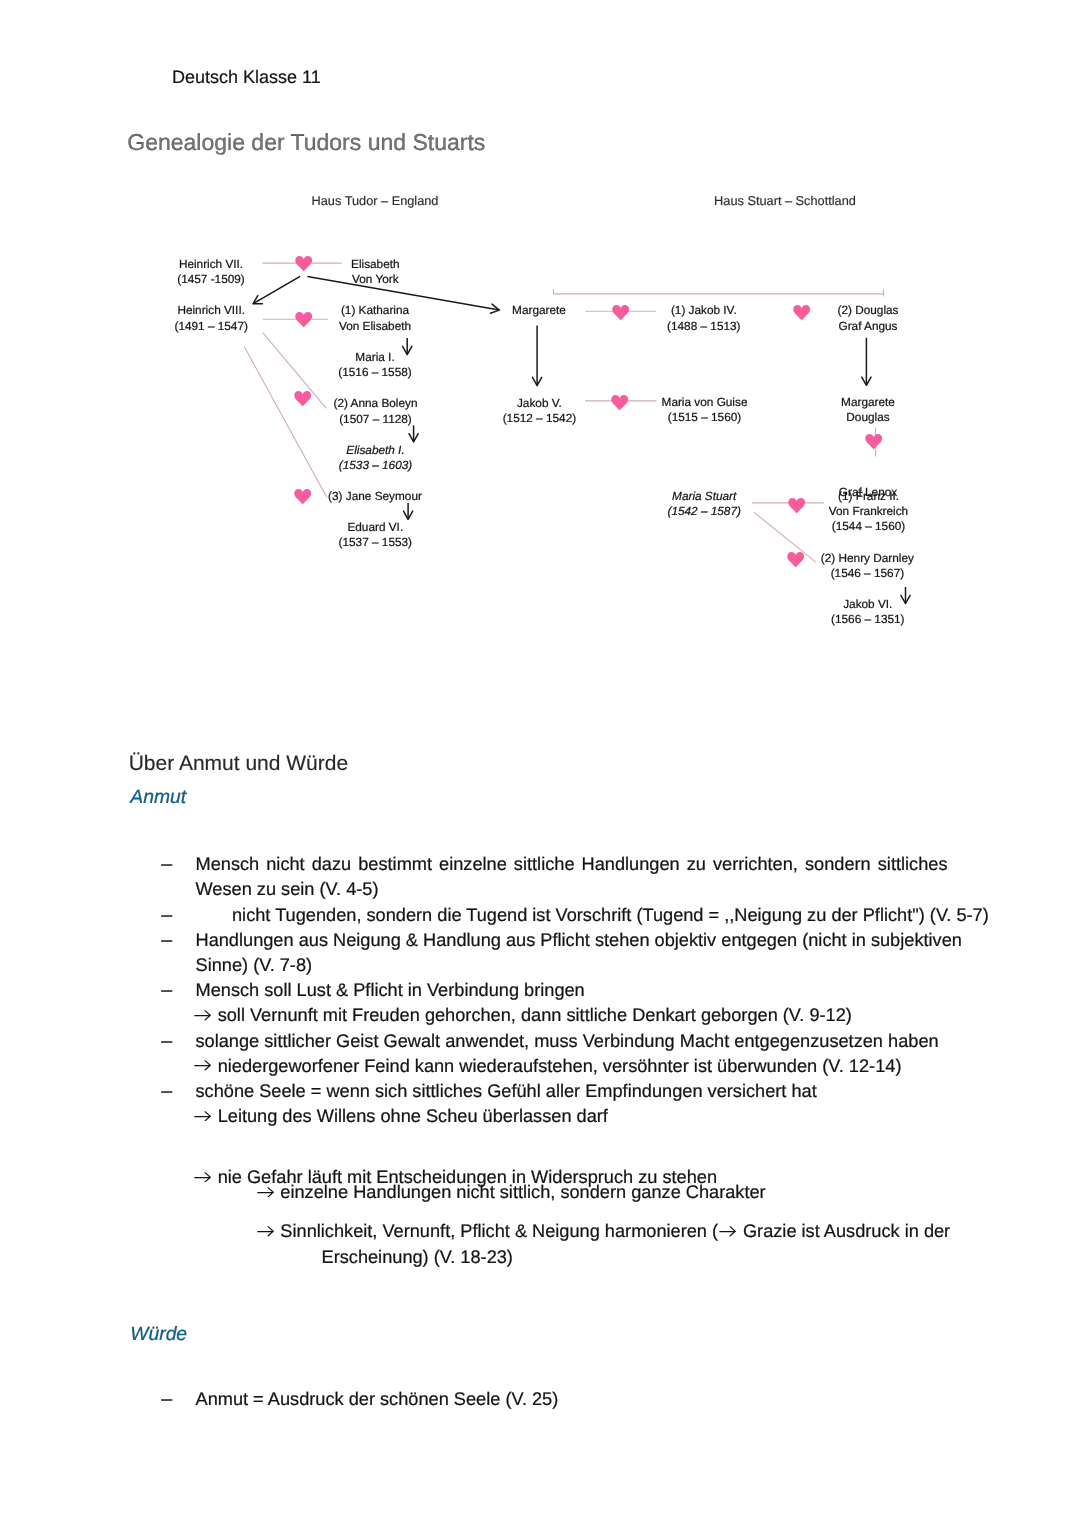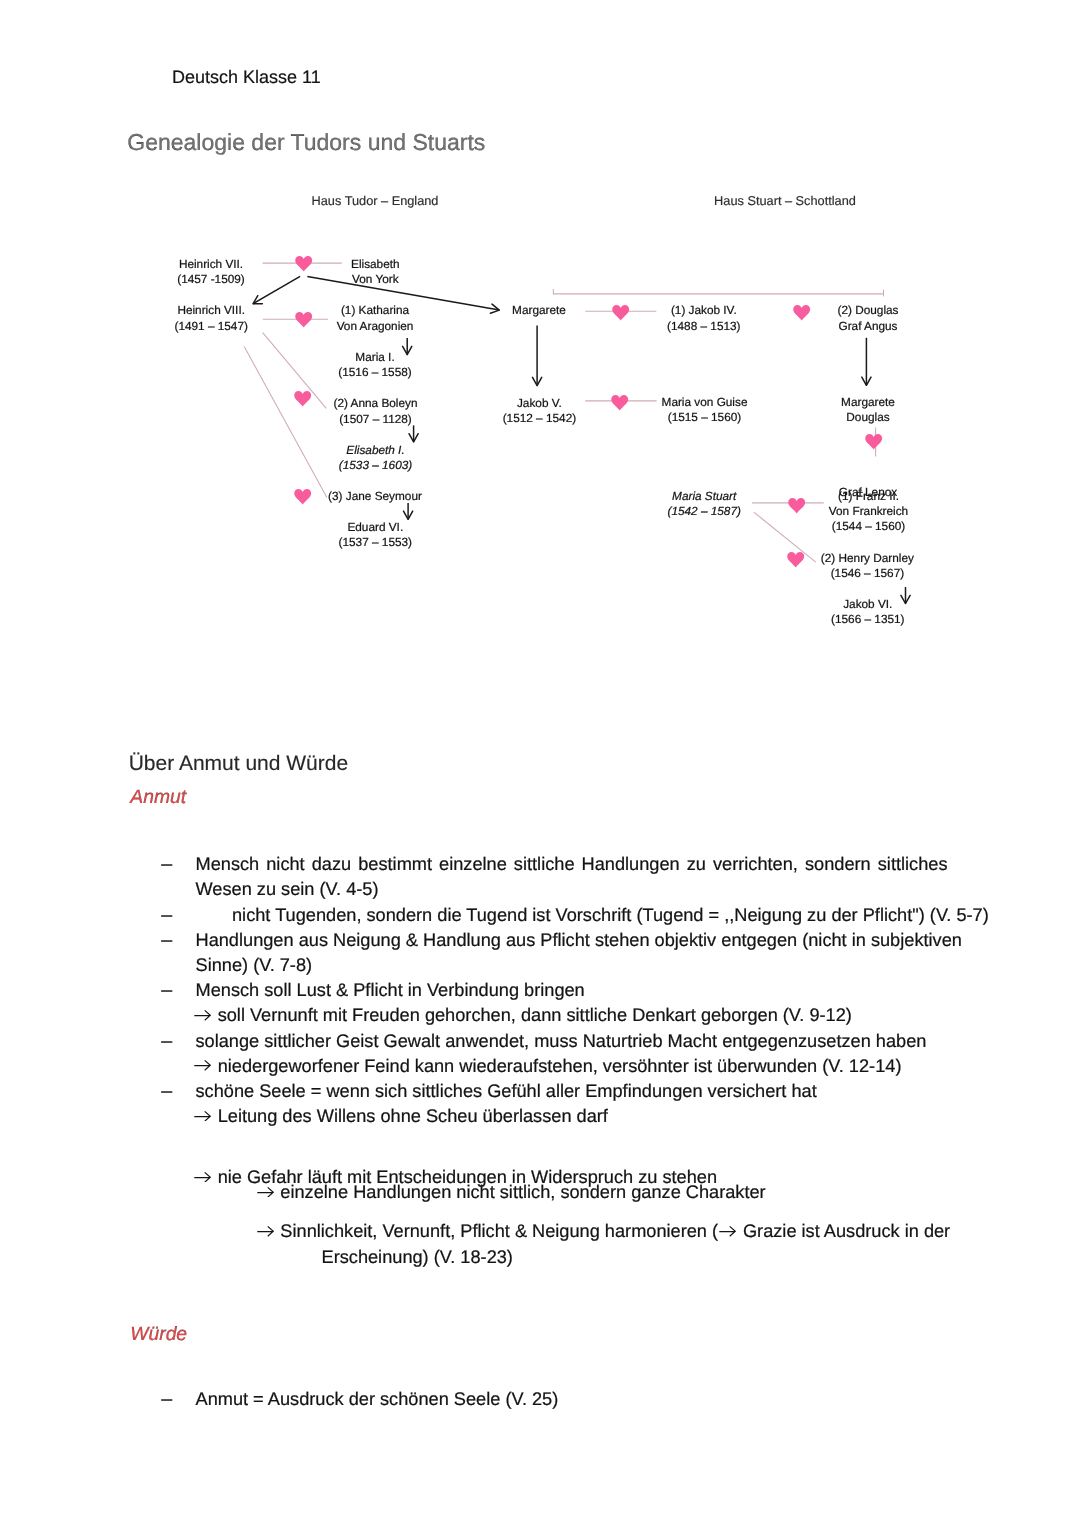--- a/index.html
+++ b/index.html
@@ -21,21 +21,21 @@
   #diagram{position:absolute;left:0;top:0;width:1080px;height:660px;}
   #diagram svg{position:absolute;left:0;top:0;width:1080px;height:660px;overflow:visible;}
   .nd{position:absolute;font-size:11.8px;line-height:15.3px;color:#141414;white-space:nowrap;-webkit-text-stroke:0.22px #141414;}
   .nd.c{transform:translateX(-50%);text-align:center;}
   .nd.it{font-style:italic;}
   .house{position:absolute;font-size:12.75px;color:#2e2e2e;white-space:nowrap;transform:translateX(-50%);-webkit-text-stroke:0.18px #2e2e2e;}
 
   
   #sec2-title{left:128.3px;top:710px;font-size:22.5px;color:#141414;-webkit-text-stroke:0.2px #141414;}
   #sec2-sub{left:128.7px;top:752px;font-size:21px;color:#282828;-webkit-text-stroke:0.15px #282828;}
-  .lbl-it{position:absolute;left:130.3px;font-size:19.3px;font-style:italic;color:#ef4444;-webkit-text-stroke:0.2px #171717;}
+  .lbl-it{position:absolute;left:130.3px;font-size:19.3px;font-style:italic;color:#0369a1;-webkit-text-stroke:0.2px #171717;}
   .blk{position:absolute;font-size:18.2px;line-height:19px;color:#141414;-webkit-text-stroke:0.22px #141414;}
   .dash-mark{font-size:19.6px;letter-spacing:0;}
   .arw{display:inline-block;width:19.8px;height:10.6px;vertical-align:baseline;position:relative;top:-0.8px;}
   .arw svg{display:block;width:19.8px;height:10.6px;}
   #pageno{left:0;top:1441px;width:1080px;text-align:center;font-size:18.6px;color:#141414;-webkit-text-stroke:0.2px #141414;}
 </style>
 </head>
 <body>
 
 <div class="page">
@@ -82,21 +82,21 @@
       <div class="nd c" style="left: 375.3px; top: 256.7px;">
         <div>Elisabeth</div>
         <div>Von York</div>
       </div>
       <div class="nd c" style="left: 211.2px; top: 303.4px;">
         <div>Heinrich VIII.</div>
         <div>(1491 – 1547)</div>
       </div>
       <div class="nd c" style="left: 375px; top: 303.4px;">
         <div>(1) Katharina</div>
-        <div>Von Aragonien</div>
+        <div>Von Elisabeth</div>
       </div>
       <div class="nd c" style="left: 375px; top: 349.9px;">
         <div>Maria I.</div>
         <div>(1516 – 1558)</div>
       </div>
       <div class="nd c" style="left: 375.5px; top: 396.4px;">
         <div>(2) Anna Boleyn</div>
         <div>(1507 – 1128)</div>
       </div>
       <div class="nd c it" style="left: 375.5px; top: 442.8px;">
@@ -194,21 +194,21 @@
       <div class="blk" style="left: 192px; top: 905.6px; white-space: nowrap; padding-left: 40px;">nicht Tugenden, sondern die Tugend ist Vorschrift (Tugend = ,,Neigung zu der Pflicht") (V. 5-7)</div>
       <div class="blk dash-mark" style="left: 161.2px; top: 930.8px;">–</div>
       <div class="blk" style="left: 195.5px; top: 930.8px; white-space: nowrap;">Handlungen aus Neigung &amp; Handlung aus Pflicht stehen objektiv entgegen (nicht in subjektiven</div>
       <div class="blk" style="left: 195.5px; top: 956px; white-space: nowrap;">Sinne) (V. 7-8)</div>
       <div class="blk dash-mark" style="left: 161.2px; top: 981.2px;">–</div>
       <div class="blk" style="left: 195.5px; top: 981.2px; white-space: nowrap;">Mensch soll Lust &amp; Pflicht in Verbindung bringen</div>
       <div class="blk" style="left: 192.8px; top: 1006.4px; white-space: nowrap;"><span class="arw"><svg viewBox="0 0 172 106" aria-hidden="true">
             <path d="M0 56 H152 M104 4 L160 53 L104 102" fill="none" stroke="currentColor" stroke-width="11.5" stroke-linecap="butt" stroke-linejoin="miter"></path>
           </svg></span> soll Vernunft mit Freuden gehorchen, dann sittliche Denkart geborgen (V. 9-12)</div>
       <div class="blk dash-mark" style="left: 161.2px; top: 1031.6px;">–</div>
-      <div class="blk" style="left: 195.5px; top: 1031.6px; white-space: nowrap;">solange sittlicher Geist Gewalt anwendet, muss Naturtrieb Macht entgegenzusetzen haben</div>
+      <div class="blk" style="left: 195.5px; top: 1031.6px; white-space: nowrap;">solange sittlicher Geist Gewalt anwendet, muss Verbindung Macht entgegenzusetzen haben</div>
       <div class="blk" style="left: 192.8px; top: 1056.8px; white-space: nowrap;"><span class="arw"><svg viewBox="0 0 172 106" aria-hidden="true">
             <path d="M0 56 H152 M104 4 L160 53 L104 102" fill="none" stroke="currentColor" stroke-width="11.5" stroke-linecap="butt" stroke-linejoin="miter"></path>
           </svg></span> niedergeworfener Feind kann wiederaufstehen, versöhnter ist überwunden (V. 12-14)</div>
       <div class="blk dash-mark" style="left: 161.2px; top: 1082px;">–</div>
       <div class="blk" style="left: 195.5px; top: 1082px; white-space: nowrap;">schöne Seele = wenn sich sittliches Gefühl aller Empfindungen versichert hat</div>
       <div class="blk" style="left: 192.8px; top: 1107.2px; white-space: nowrap;"><span class="arw"><svg viewBox="0 0 172 106" aria-hidden="true">
             <path d="M0 56 H152 M104 4 L160 53 L104 102" fill="none" stroke="currentColor" stroke-width="11.5" stroke-linecap="butt" stroke-linejoin="miter"></path>
           </svg></span> Leitung des Willens ohne Scheu überlassen darf</div>
       <div class="blk" style="left: 192.8px; top: 1128px; white-space: nowrap; margin-top: 40px;"><span class="arw"><svg viewBox="0 0 172 106" aria-hidden="true">
             <path d="M0 56 H152 M104 4 L160 53 L104 102" fill="none" stroke="currentColor" stroke-width="11.5" stroke-linecap="butt" stroke-linejoin="miter"></path>

